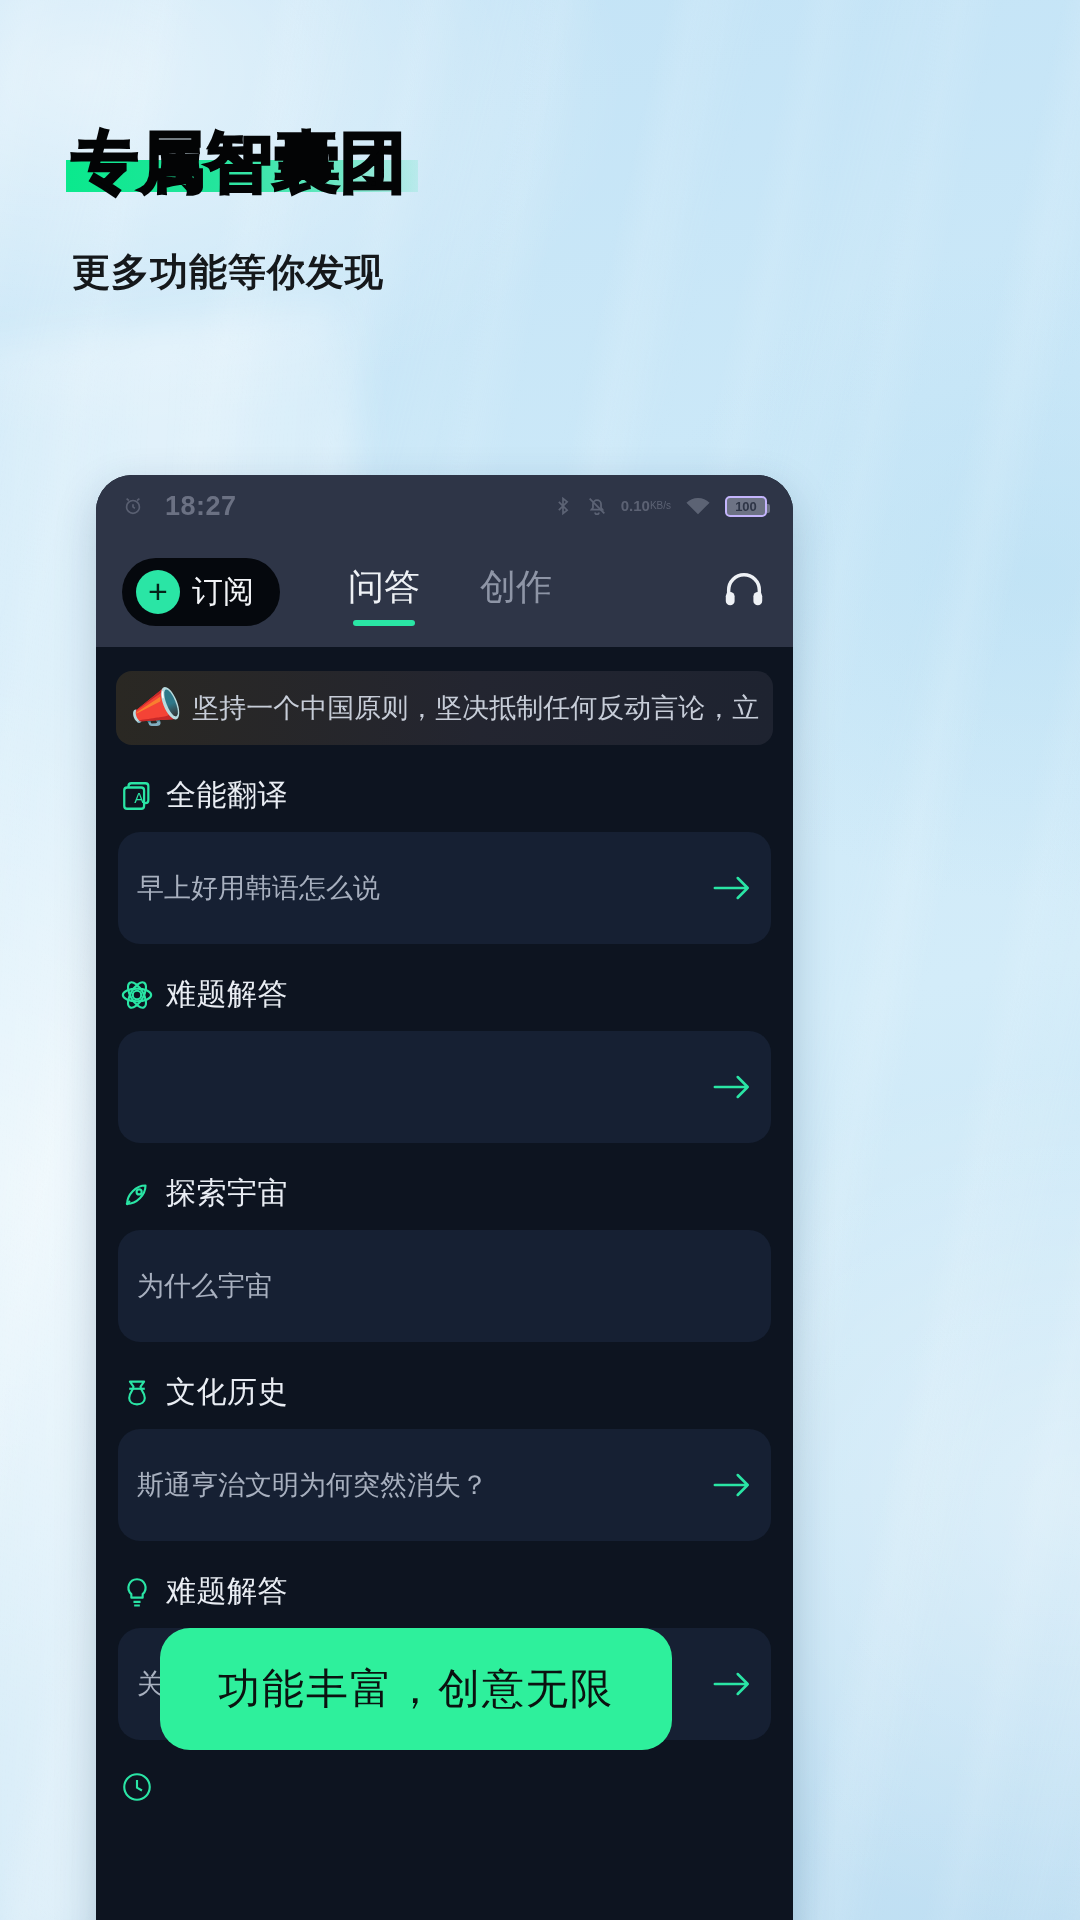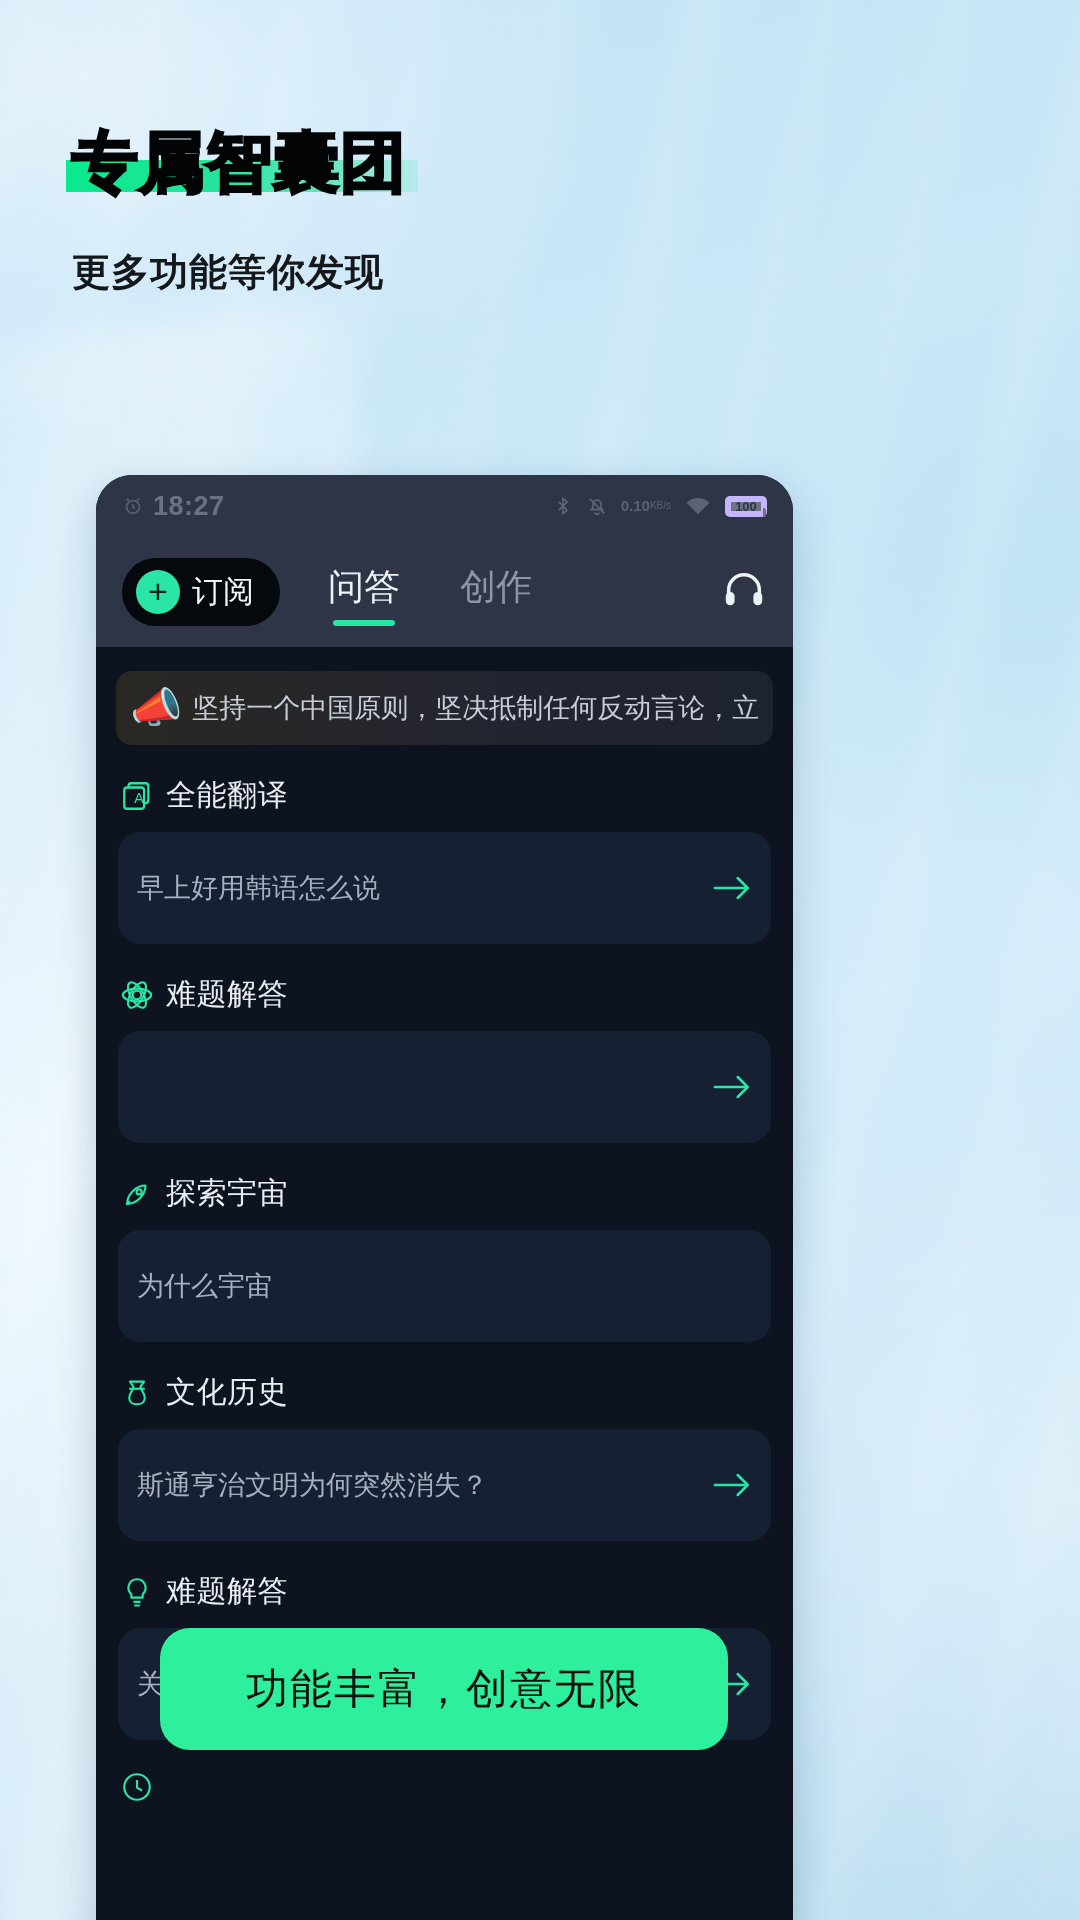--- a/index.html
+++ b/index.html
@@ -57,29 +57,29 @@
     border-radius:36px 36px 0 0;
     overflow:hidden;
     box-shadow:0 14px 42px rgba(20,60,95,.22);
   }
 
   
   #statusbar{
     height:62px; background:#2e3547; display:flex; align-items:center;
     padding:0 26px; color:#6f7687;
   }
-  .sb-left{ display:flex; align-items:center; gap:9px; }
+  .sb-left{ display:flex; align-items:center; gap:21px; }
   .sb-clock{ font-size:27px; font-weight:600; letter-spacing:.5px; color:#6b7183; }
   .sb-right{ margin-left:auto; display:flex; align-items:center; gap:13px; }
   .sb-ico{ display:block; opacity:.72; }
   .net-rate{ display:flex; flex-direction:row; align-items:center; line-height:.95; opacity:.7;}
   .net-rate b{ font-size:15px; font-weight:600; color:#707687;}
   .net-rate i{ font-size:10px; font-style:normal; color:#707687;}
   .battery{
-    width:42px; height:21px; border:6px solid #c4b5fd; border-radius:5px;
+    width:42px; height:21px; border:2px solid #c4b5fd; border-radius:5px;
     display:flex; align-items:center; justify-content:center; position:relative;
     font-size:13px; font-weight:700; color:#2e3547; background:#6d7385;
   }
   .battery:after{
     content:""; position:absolute; right:-5px; top:6px; width:3px; height:9px;
     background:#6d7385; border-radius:0 2px 2px 0;
   }
 
   
   #navbar{
@@ -89,21 +89,21 @@
   #sub-btn{
     display:flex; align-items:center; gap:12px;
     background:#05080d; border-radius:34px; padding:12px 26px 12px 14px;
   }
   .plus-circle{
     width:44px; height:44px; border-radius:50%; background:#2ae5a5;
     display:flex; align-items:center; justify-content:center;
   }
   .plus-circle span{ color:#05231a; font-size:34px; font-weight:400; line-height:.8; }
   #sub-label{ color:#f2f4f7; font-size:31px; font-weight:500; }
-  .tabs{ display:flex; align-items:center; gap:60px; margin-left:48px; }
+  .tabs{ display:flex; align-items:center; gap:60px; margin-left:68px; }
   .tab{ position:relative; font-size:36px; padding-bottom:10px; }
   .tab.active{ color:#eef1f5; font-weight:500; }
   .tab.inactive{ color:#8e95a6; font-weight:400; }
   .tab.active:after{
     content:""; position:absolute; left:50%; transform:translateX(-50%);
     bottom:-4px; width:62px; height:6px; border-radius:3px; background:#2ae5a5;
   }
   #headset-btn{ margin-left:auto; }
 
   
@@ -126,21 +126,21 @@
   .sec-title{ color:#e9edf3; font-size:30px; font-weight:500; letter-spacing:.5px;text-align:right; }
   .card{
     background:#162033; border-radius:22px; height:112px;
     display:flex; align-items:center; padding:0 19px;
   }
   .card-text{ color:#a8b0bf; font-size:27px; }
   .arrow{ margin-left:auto; }
 
   
   #tooltip{
-    position:absolute; left:160px; top:1628px; width:568px; height:122px;
+    position:absolute; left:160px; top:1628px; width:512px; height:122px;
     background:#2ef09c; border-radius:30px;
     display:flex; align-items:center; justify-content:center;
     z-index:20;
   }
   #tooltip span{ font-size:42px; color:#0b1210; font-weight:400; letter-spacing:2px; }
 </style>
 </head>
 <body>
 
 <div id="bg-layer"></div>

